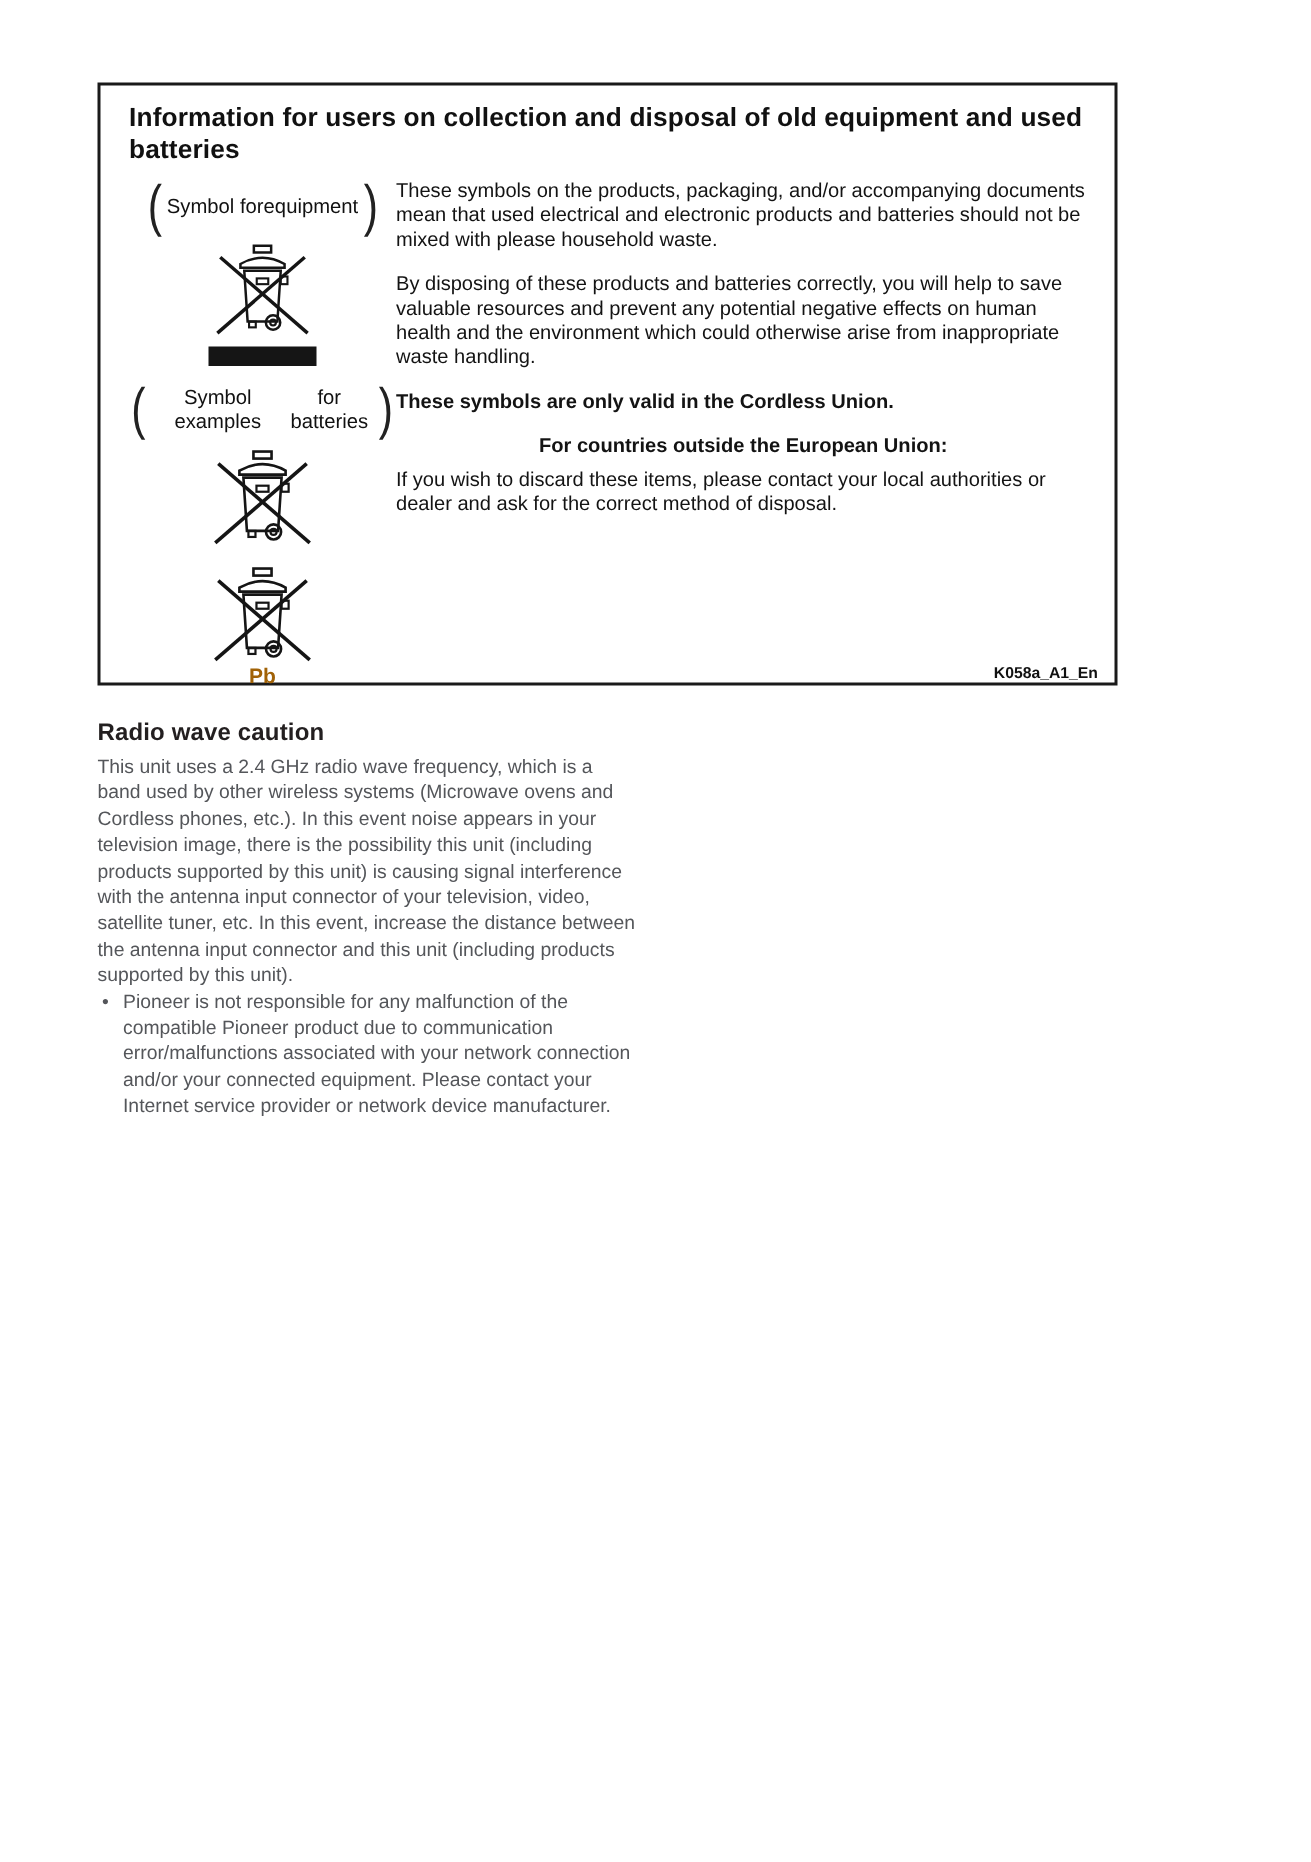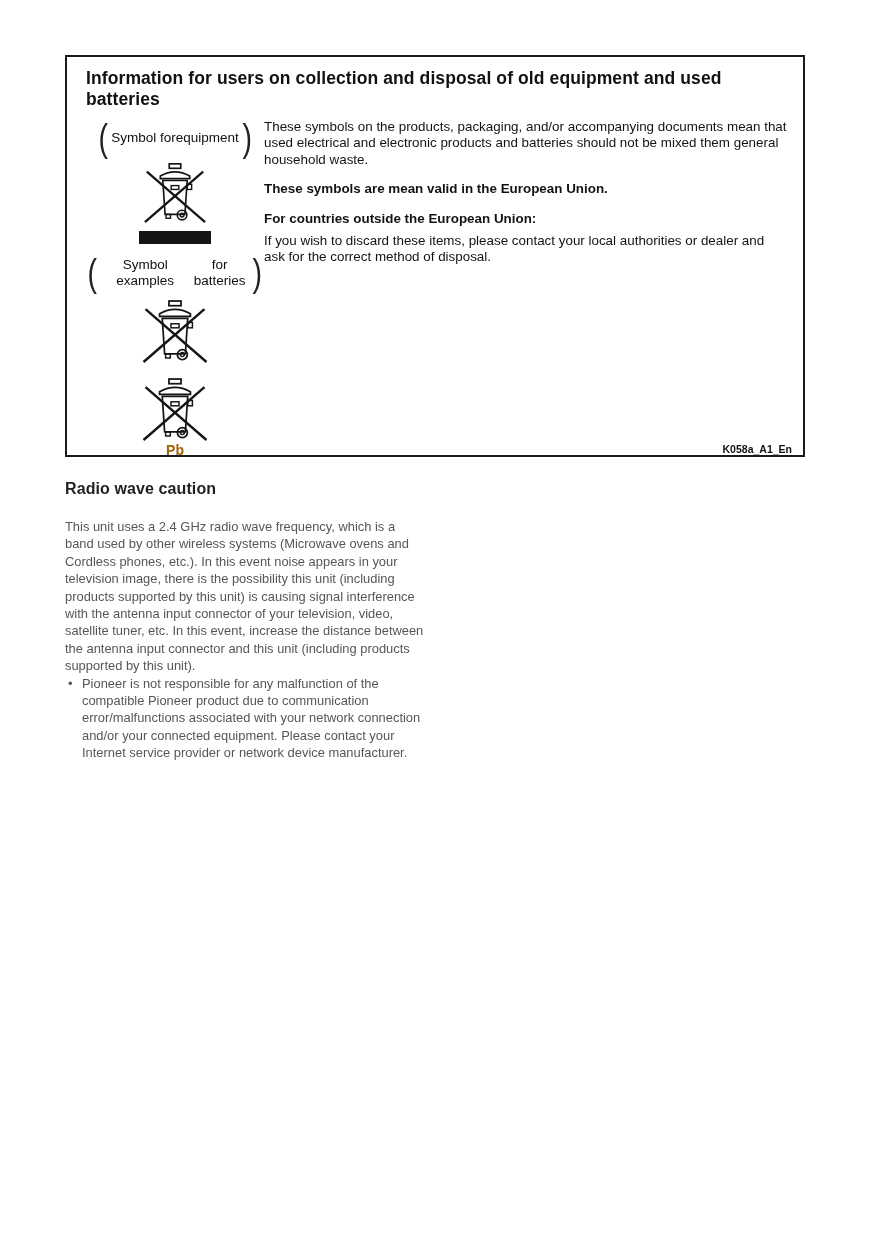--- a/index.html
+++ b/index.html
@@ -9,21 +9,21 @@
     position: relative;
     font-family: "Liberation Sans", sans-serif;
     color: #1a1a1a;
     overflow: hidden;
   }
 
   
   .info-box {
     position: absolute;
     left: 65px; top: 55px;
-    width: 740px; height: 402px;
+    width: 680px; height: 402px;
     border: 2px solid #1a1a1a;
     padding: 11px 14px 8px 19px;
   }
   .info-box h1 {
     font-size: 17.5px;
     font-weight: bold;
     letter-spacing: 0.1px;
     color: #111;
   }
   .box-content {
@@ -76,42 +76,42 @@
   }
 
   .text-col {
     flex: 1;
     padding-right: 2px;
     font-size: 13.4px;
     line-height: 16.4px;
     color: #131313;
   }
   .text-col p { margin-bottom: 13px; }
-  .text-col p.tight { margin-bottom: 6px; }
+  .text-col p.tight { margin-bottom: 6px; text-align: center; }
   .bold { font-weight: bold; }
 
   .doc-code {
     position: absolute;
     right: 11px; bottom: 0;
     font-size: 10.5px;
     font-weight: bold;
     color: #111;
   }
 
   
   .radio-section {
     position: absolute;
     left: 65px; top: 480px;
     width: 362px;
   }
   .radio-section h2 {
     font-size: 16px;
     font-weight: bold;
     color: #231f20;
-    margin-bottom: 20px;
+    margin-bottom: 4px;
     letter-spacing: 0.1px;
   }
   .radio-body, .radio-bullets {
     font-size: 12.9px;
     line-height: 17.4px;
     color: #54565a;
   }
   .radio-bullets {
     list-style: none;
   }
@@ -184,22 +184,23 @@
       </svg>
 
       <svg class="bin-svg bin-battery bin-battery-2" viewBox="0 0 100 106">
         <use href="#bin-glyph"></use>
       </svg>
       <div class="pb-label">Pb</div>
 
     </div>
 
     <div class="text-col">
-      <p>These symbols on the products, packaging, and/or accompanying documents mean that used electrical and electronic products and batteries should not be mixed them general household waste.</p>
-      <p class="bold">These symbols are mean valid in the European Union.</p>
+      <p>These symbols on the products, packaging, and/or accompanying documents mean that used electrical and electronic products and batteries should not be mixed with please household waste.</p>
+      <p>By disposing of these products and batteries correctly, you will help to save valuable resources and prevent any potential negative effects on human health and the environment which could otherwise arise from inappropriate waste handling.</p>
+      <p class="bold">These symbols are only valid in the Cordless Union.</p>
       <p class="bold tight">For countries outside the European Union:</p>
       <p>If you wish to discard these items, please contact your local authorities or dealer and ask for the correct method of disposal.</p>
     </div>
 
   </div>
 
   <div class="doc-code">K058a_A1_En</div>
 </section>
 
 <section class="radio-section">

